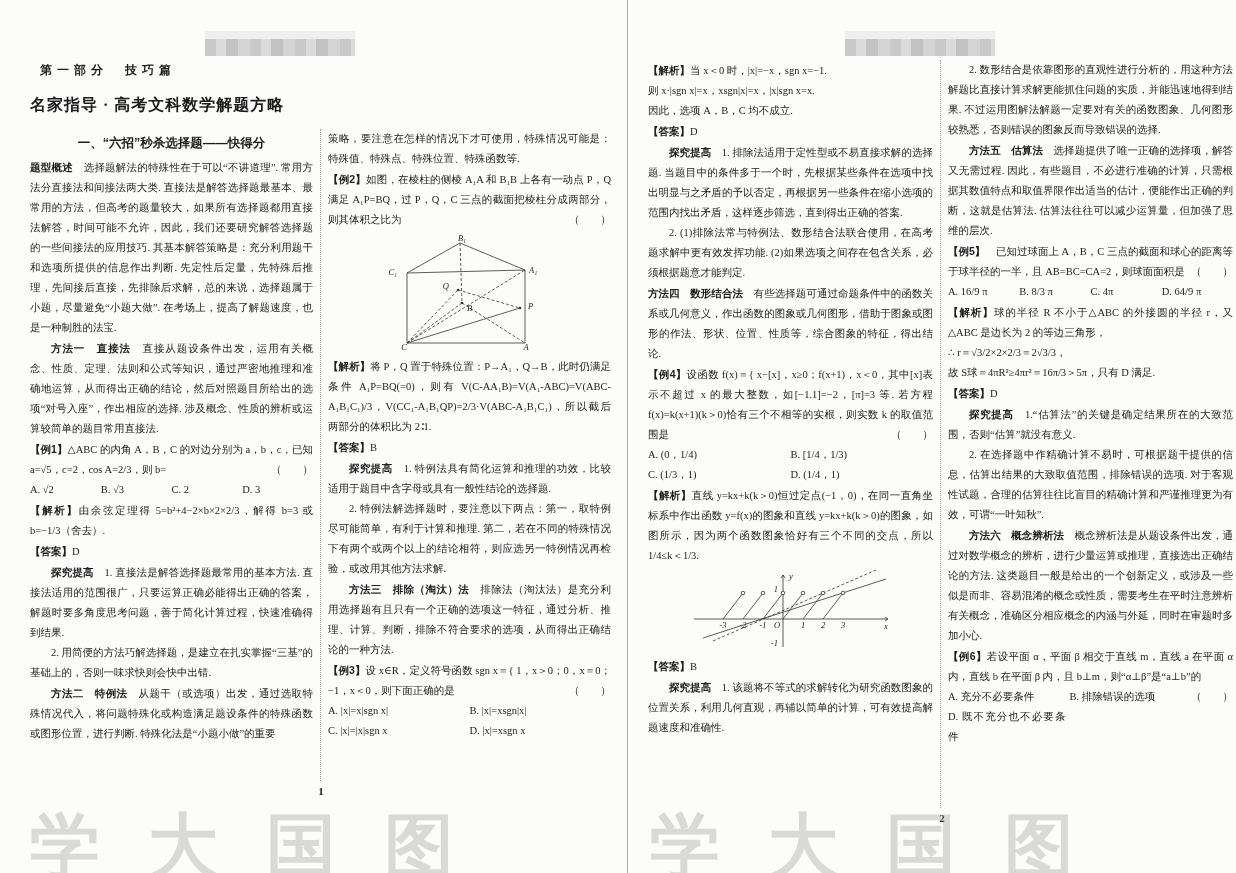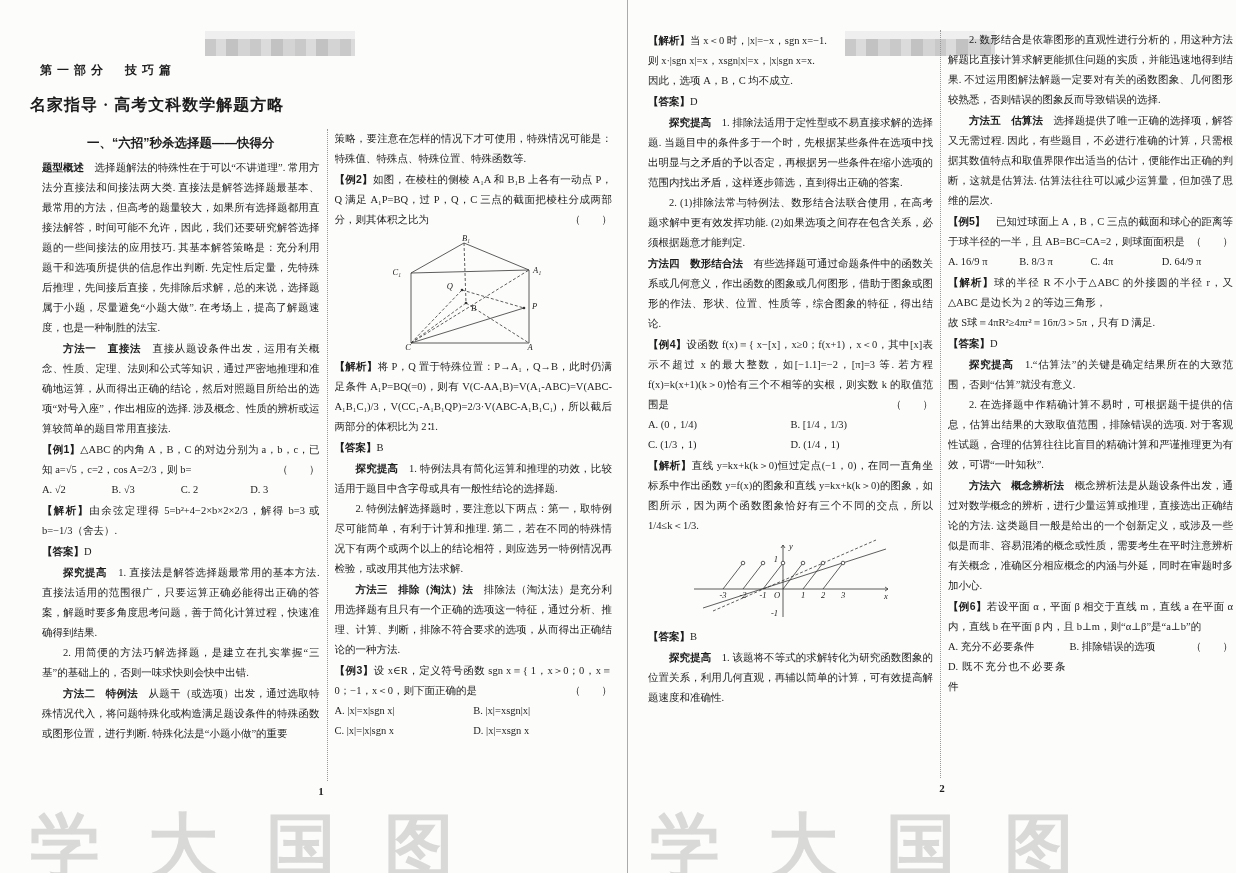--- a/index.html
+++ b/index.html
@@ -14,22 +14,22 @@
   .watermark{position:absolute;z-index:3;font-family:"Liberation Sans","DejaVu Sans",sans-serif;
              font-weight:bold;font-size:70px;color:rgba(160,160,160,.38);letter-spacing:48px;white-space:nowrap;}
   .wm1{left:30px;top:800px;}
   .wm2{left:650px;top:800px;}
   .page{position:absolute;top:30px;z-index:1;}
   .page1{left:30px;width:582px;}
   .page2{left:648px;width:588px;}
   .part-title{font-size:12px;font-weight:bold;letter-spacing:5px;margin:32px 0 16px 10px;}
   .book-title{text-align:left;font-weight:bold;font-size:16px;letter-spacing:1px;margin-top:15px;}
   .cols{display:flex;overflow:hidden;}
-  .p1cols{margin-top:13px;height:652px;margin-left:12px;}
-  .p2cols{height:748px;}
+  .p1cols{margin-top:13px;height:652px;}
+  .p2cols{margin-top:30px;height:748px;}
   .col{width:283px;font-size:10.5px;line-height:20px;text-align:justify;overflow:hidden;}
   .page2 .col{width:285px;}
   .col-divider{width:0;border-left:1px dotted #999;margin:0 7px;}
   .pageno{text-align:center;font-weight:bold;font-size:11px;margin-top:4px;}
   .section-head{text-align:center;font-weight:bold;font-size:12.5px;line-height:28px;
                 font-family:"Liberation Sans","DejaVu Sans",sans-serif;}
   .para{margin:0;}
   .para.indent{text-indent:2em;}
   b.lead{font-family:"Liberation Sans","DejaVu Sans",sans-serif;font-weight:bold;}
   .paren{float:right;}
@@ -181,20 +181,21 @@
           <div class="para indent">2. 数形结合是依靠图形的直观性进行分析的，用这种方法解题比直接计算求解更能抓住问题的实质，并能迅速地得到结果. 不过运用图解法解题一定要对有关的函数图象、几何图形较熟悉，否则错误的图象反而导致错误的选择.</div>
           <div class="para indent"><b class="lead">方法五　估算法</b>　选择题提供了唯一正确的选择项，解答又无需过程. 因此，有些题目，不必进行准确的计算，只需根据其数值特点和取值界限作出适当的估计，便能作出正确的判断，这就是估算法. 估算法往往可以减少运算量，但加强了思维的层次.</div>
           <div class="para"><b class="lead">【例5】</b>　已知过球面上 A，B，C 三点的截面和球心的距离等于球半径的一半，且 AB=BC=CA=2，则球面面积是<span class="paren">（　　）</span></div>
           <div class="opts">
             <div class="opt w4">A. 16/9 π</div>
             <div class="opt w4">B. 8/3 π</div>
             <div class="opt w4">C. 4π</div>
             <div class="opt w4">D. 64/9 π</div>
           </div>
           <div class="para"><b class="lead">【解析】</b>球的半径 R 不小于△ABC 的外接圆的半径 r，又△ABC 是边长为 2 的等边三角形，</div>
+          <div class="para">∴ r＝√3/2×2×2/3＝2√3/3，</div>
           <div class="para">故 S球＝4πR²≥4πr²＝16π/3＞5π，只有 D 满足.</div>
           <div class="para"><b class="lead">【答案】</b>D</div>
           <div class="para indent"><b class="lead">探究提高</b>　1.“估算法”的关键是确定结果所在的大致范围，否则“估算”就没有意义.</div>
           <div class="para indent">2. 在选择题中作精确计算不易时，可根据题干提供的信息，估算出结果的大致取值范围，排除错误的选项. 对于客观性试题，合理的估算往往比盲目的精确计算和严谨推理更为有效，可谓“一叶知秋”.</div>
           <div class="para indent"><b class="lead">方法六　概念辨析法</b>　概念辨析法是从题设条件出发，通过对数学概念的辨析，进行少量运算或推理，直接选出正确结论的方法. 这类题目一般是给出的一个创新定义，或涉及一些似是而非、容易混淆的概念或性质，需要考生在平时注意辨析有关概念，准确区分相应概念的内涵与外延，同时在审题时多加小心.</div>
           <div class="para"><b class="lead">【例6】</b>若设平面 α，平面 β 相交于直线 m，直线 a 在平面 α 内，直线 b 在平面 β 内，且 b⊥m，则“α⊥β”是“a⊥b”的<span class="paren">（　　）</span></div>
           <div class="opts">
             <div class="opt w2">A. 充分不必要条件</div>
             <div class="opt w2">B. 排除错误的选项</div>
             <div class="opt w2">D. 既不充分也不必要条件</div>

